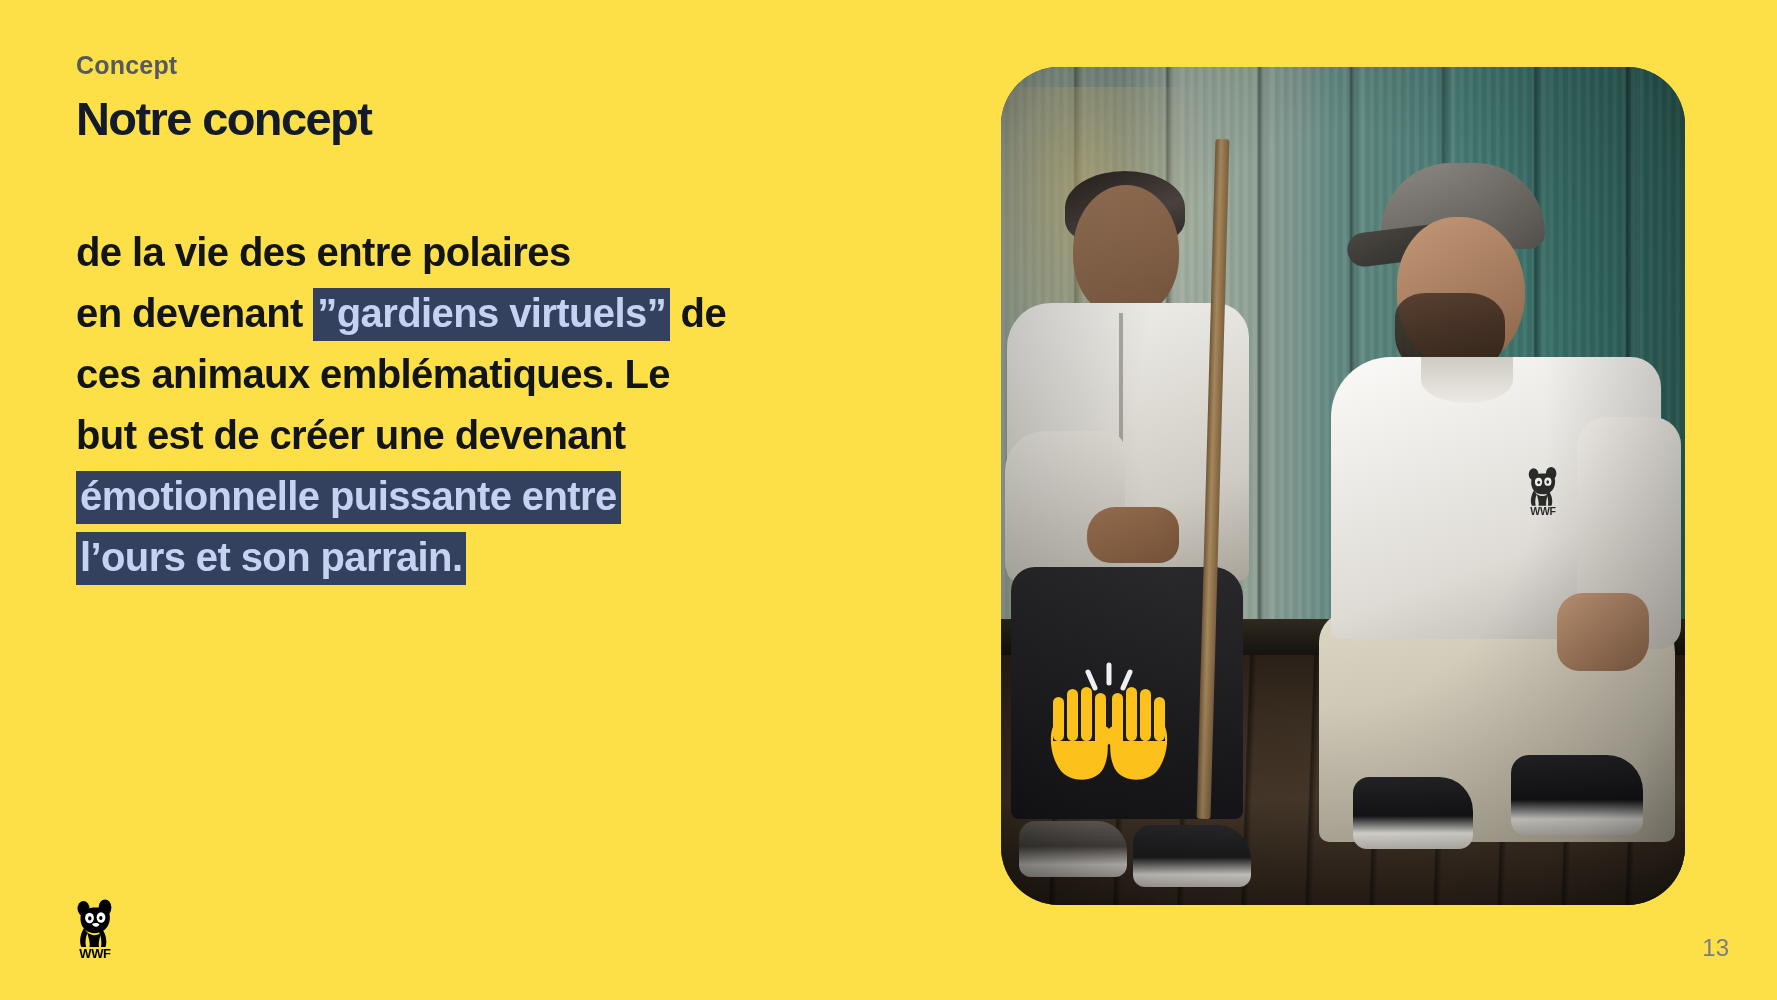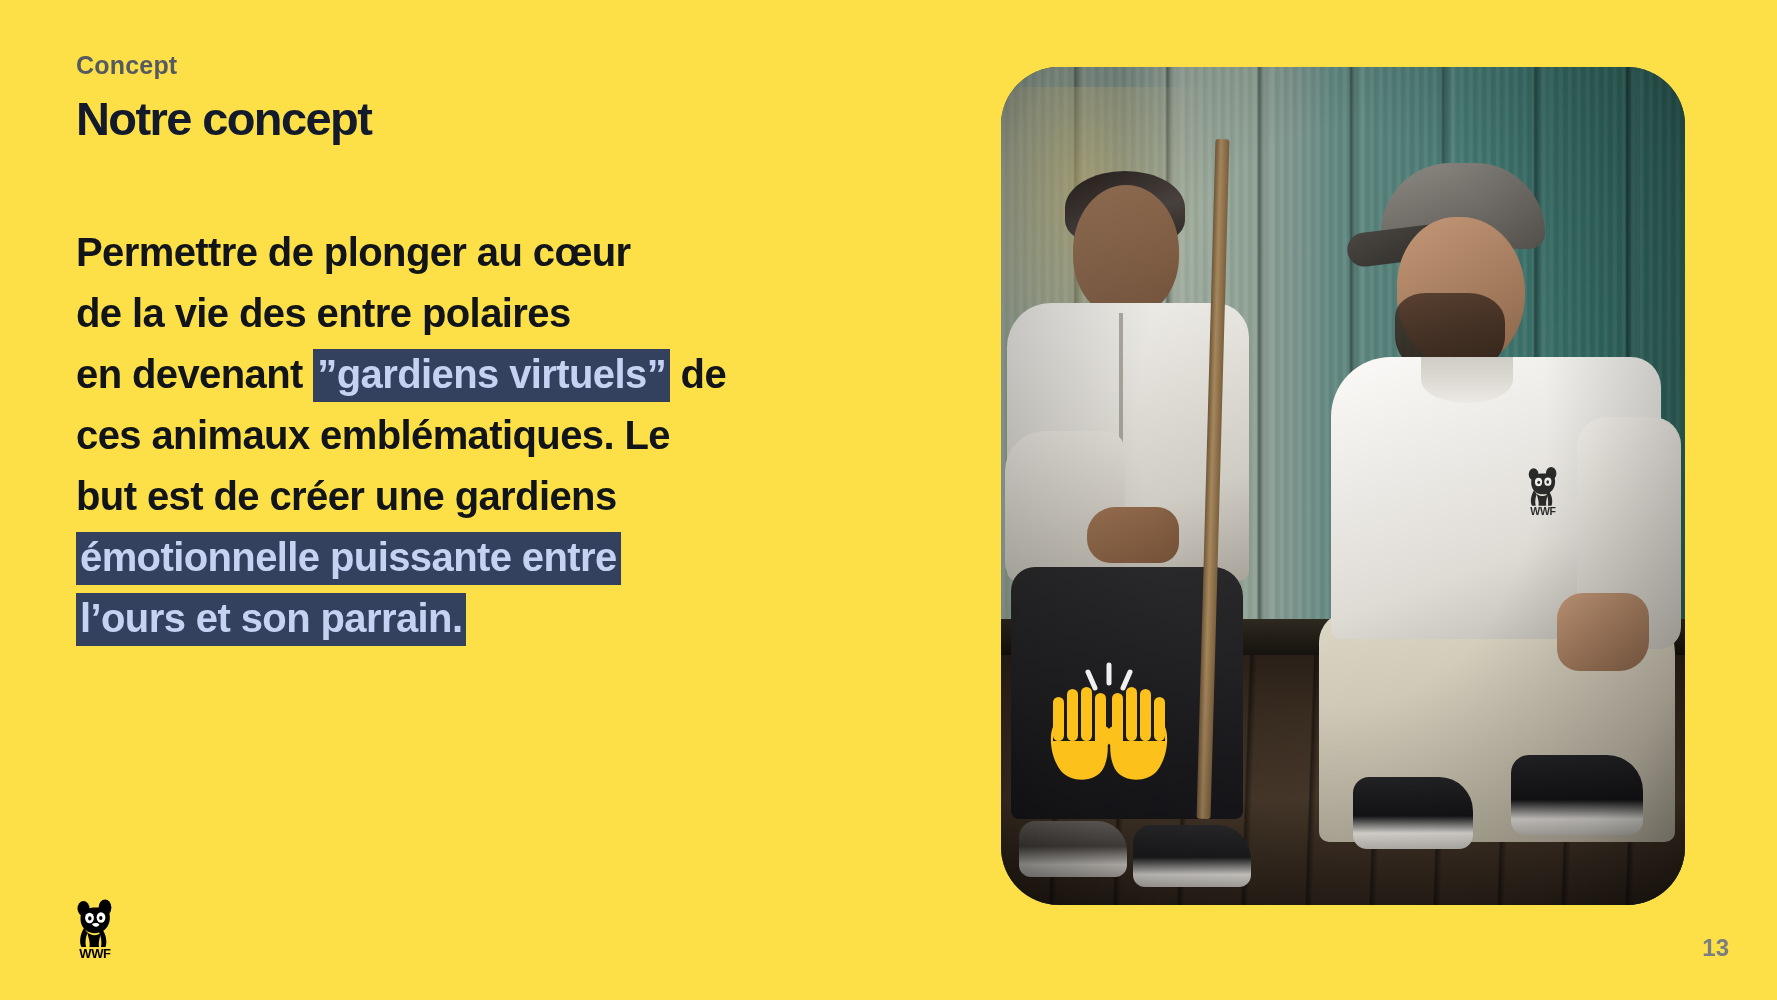--- a/index.html
+++ b/index.html
@@ -77,21 +77,21 @@
   }
   .wwf-logo svg { display: block; width: 100%; height: 100%; }
 
   
   .page-number {
     position: absolute;
     right: 48px;
     bottom: 38px;
     font-size: 24px;
     color: #7a7d82;
-    font-weight: 700;
+    font-weight: 400;
   }
 
   
   .photo-frame {
     position: absolute;
     left: 1001px;
     top: 67px;
     width: 684px;
     height: 838px;
     border-radius: 58px;
@@ -316,25 +316,24 @@
 
 <div class="slide">
 
   <div class="left-col">
 
     <div class="eyebrow">Concept</div>
 
     <h1 class="page-title">Notre concept</h1>
 
     <div class="body-copy">
-        <span class="line"><span>Permettre de plonger au cœur</span></span>
         <span class="line"><span>de la vie des entre polaires</span></span>
         <span class="line"><span>en devenant </span><span class="hl">”gardiens virtuels”</span><span> de</span></span>
         <span class="line"><span>ces animaux emblématiques. Le</span></span>
-        <span class="line"><span>but est de créer une gardiens</span></span>
+        <span class="line"><span>but est de créer une devenant</span></span>
         <span class="line"><span class="hl">émotionnelle puissante entre</span></span>
         <span class="line"><span class="hl">l’ours et son parrain.</span></span>
       </div>
   </div>
 
   <div class="wwf-logo">
     <svg viewBox="0 0 54 62" xmlns="http://www.w3.org/2000/svg" aria-hidden="true">
       <g fill="#000000">
 
         <ellipse cx="15.5" cy="10.5" rx="6" ry="7.5"></ellipse>

